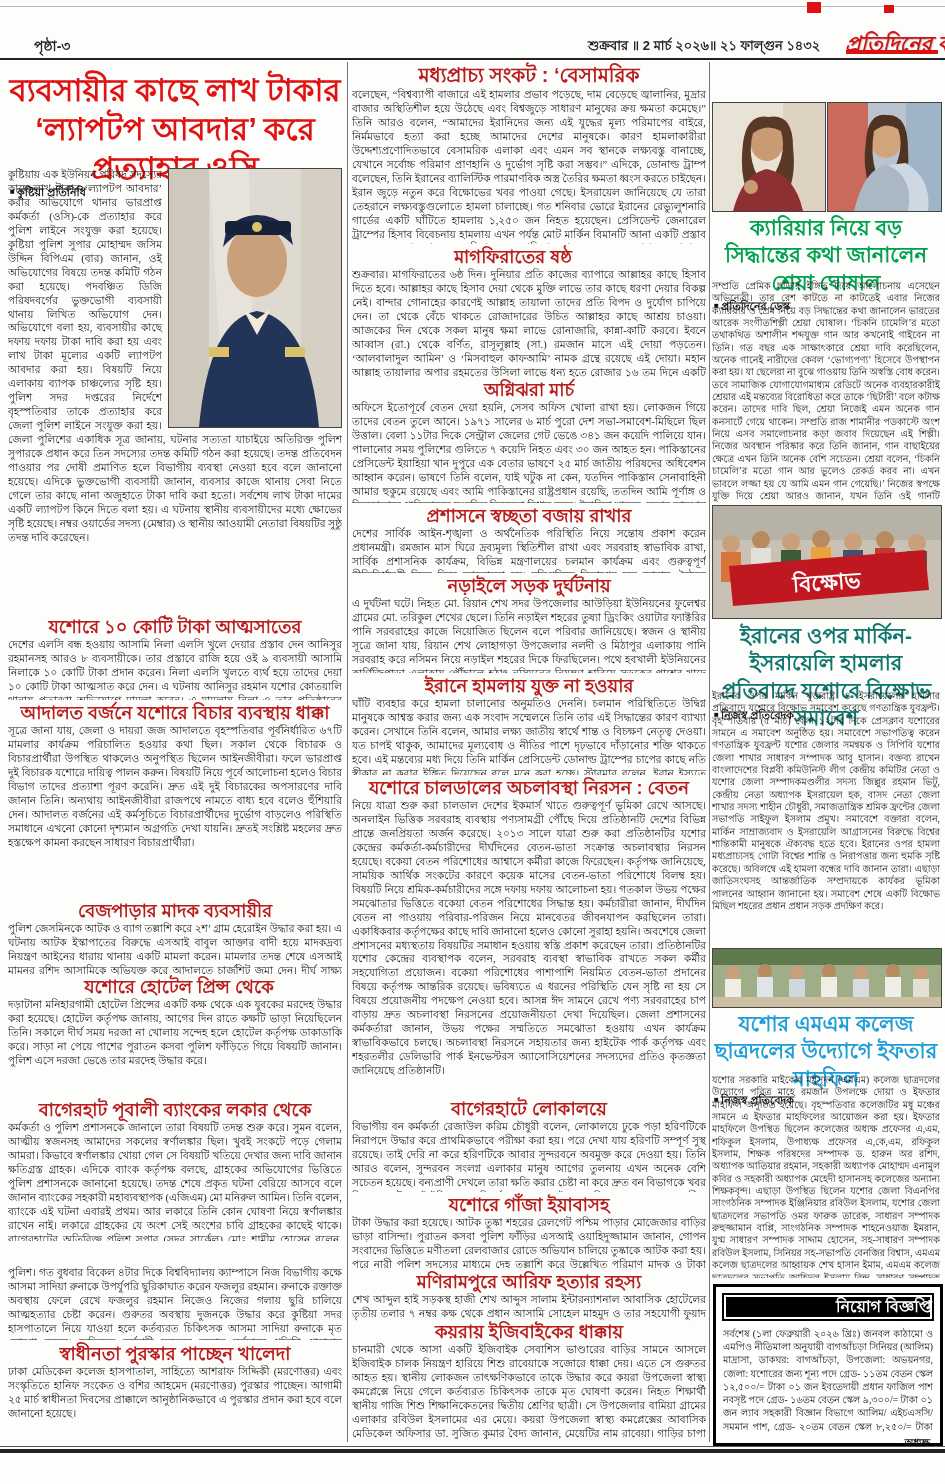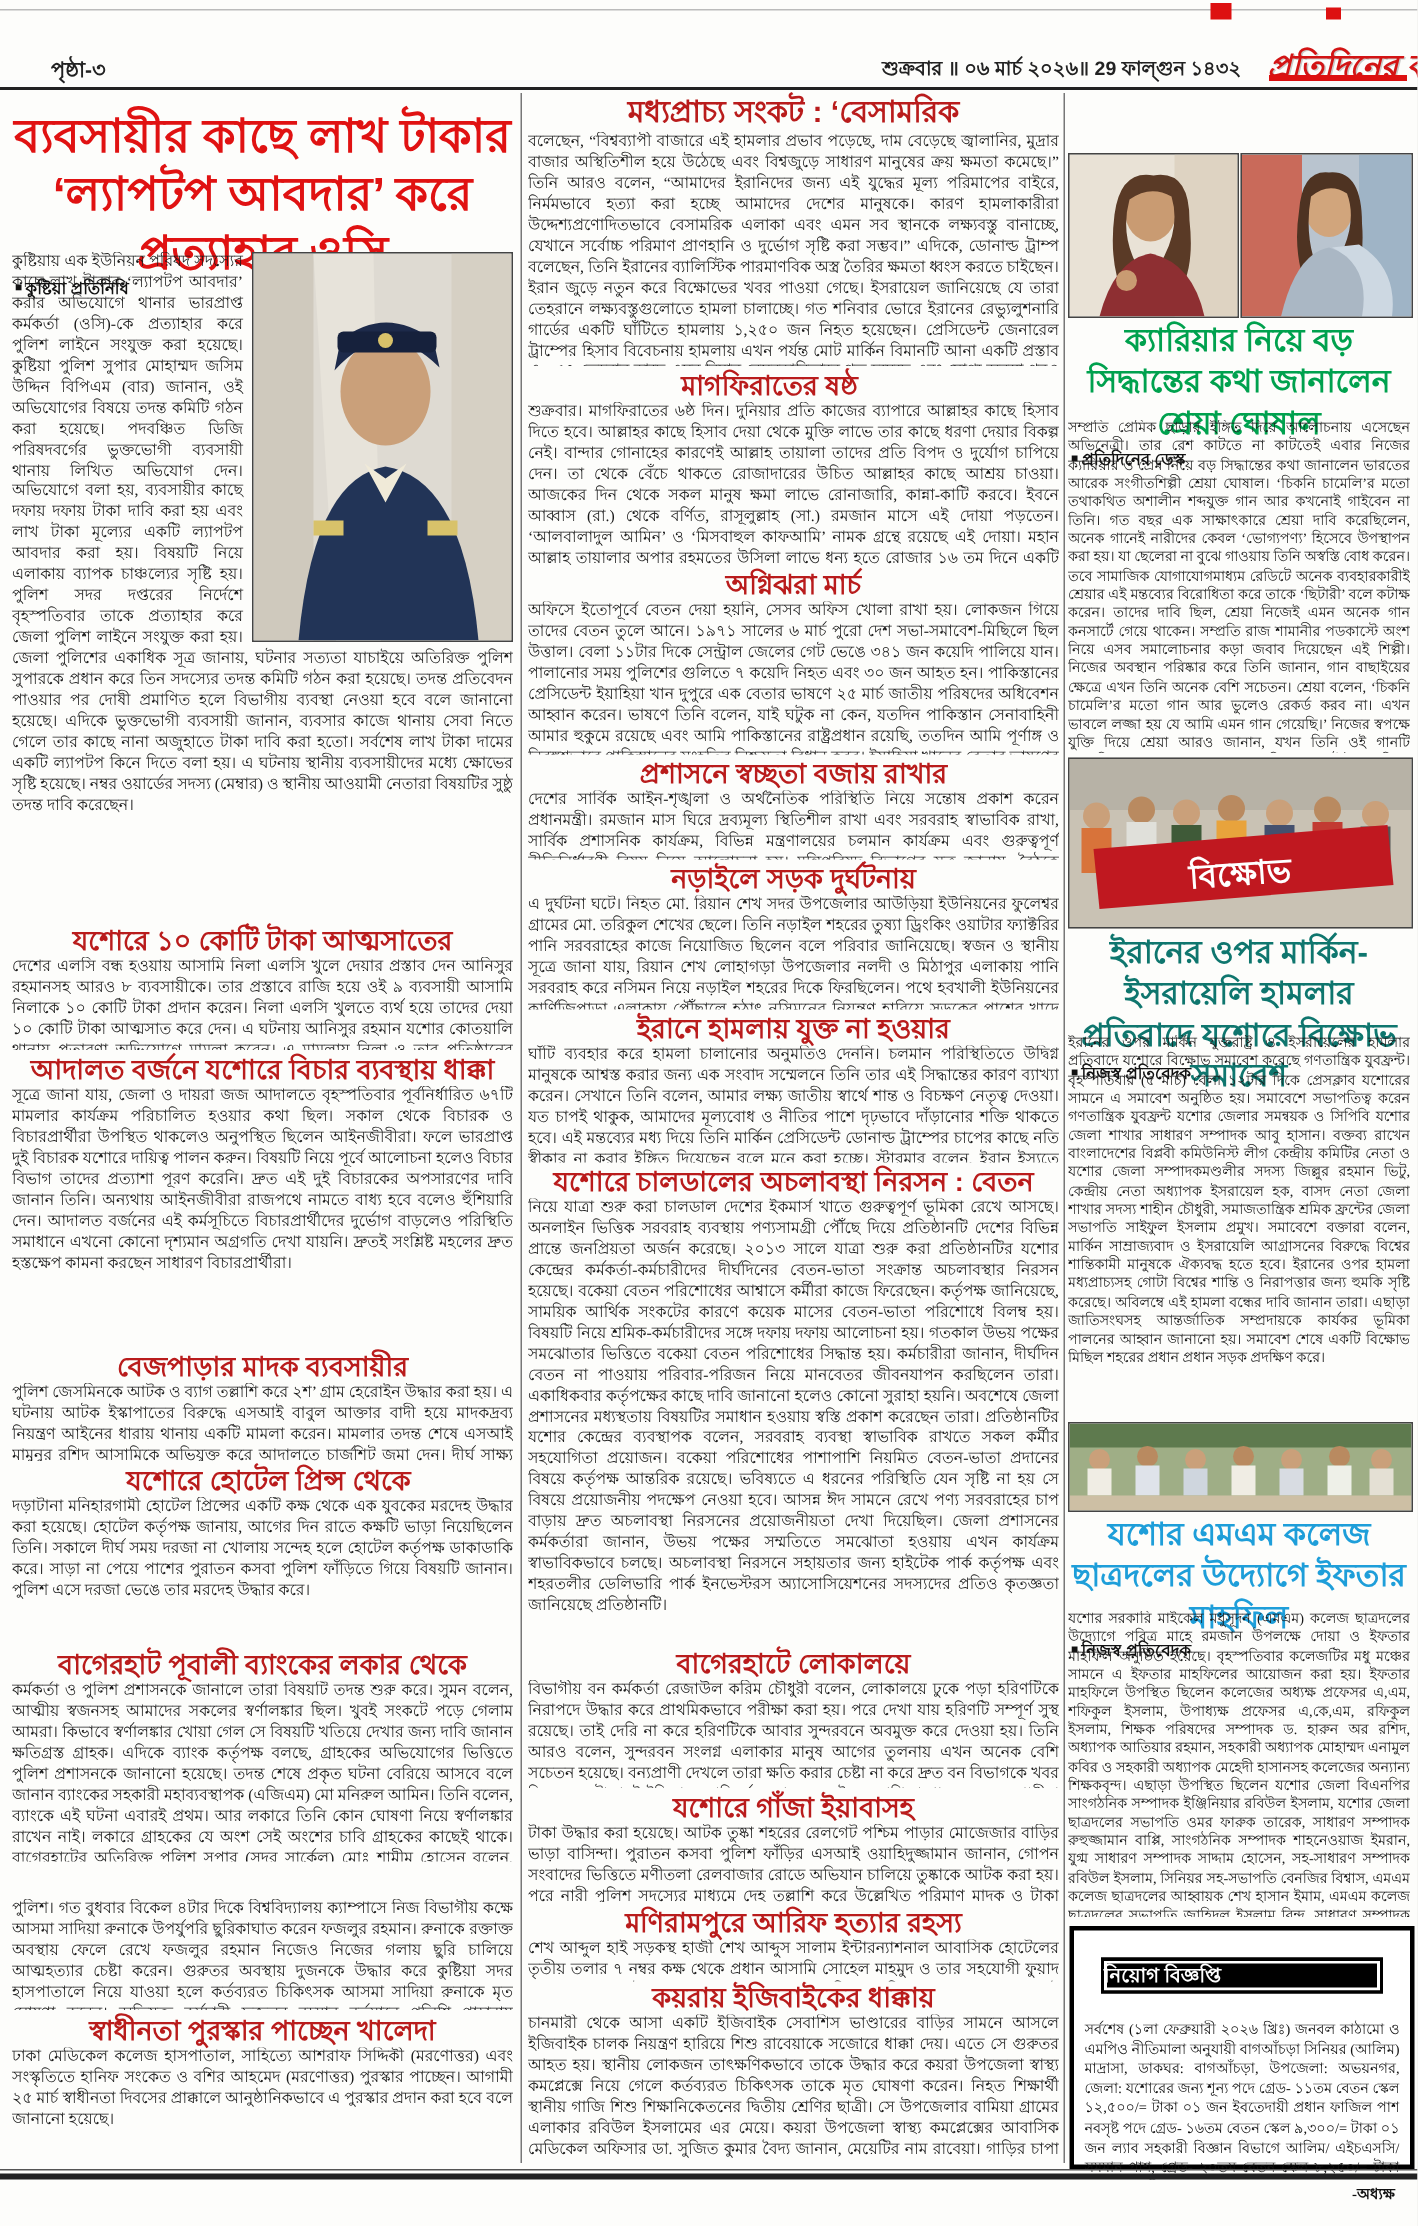--- a/index.html
+++ b/index.html
@@ -23,23 +23,23 @@
       overflow:hidden;color:#1a1a1a;}
   .bt-sm{font-size:9.5px;line-height:1.3;}
   .photo{position:absolute;border:1px solid #444;overflow:hidden;background:#cfcfc9;}
   .ent-box{position:absolute;border:2px solid #222;
       background:linear-gradient(90deg,#9a9a9a,#d9d9d6 55%,#f2f2ef);}
   .ent-title{font-family:"Liberation Sans","DejaVu Sans",sans-serif;font-weight:bold;
       font-size:25px;color:#111;padding:1px 0 0 8px;font-style:italic;}
   .ent-notch{position:absolute;right:4px;top:5px;width:34px;height:18px;background:#fff;
       border:1px solid #888;}
   .notice-box{position:absolute;border:3px solid #000;background:#fff;padding:0;}
-  .notice-head{margin:18px;background:#000;color:#fff;text-align:left;
+  .notice-head{margin:6px;background:#000;color:#fff;text-align:right;
       font-family:"Liberation Sans","DejaVu Sans",sans-serif;
-      font-weight:bold;font-size:13px;line-height:1.5;border:2px solid #000;
+      font-weight:bold;font-size:16px;line-height:1.5;border:2px solid #000;
       box-shadow:inset 0 0 0 2px #fff;}
   .notice-body{margin:2px 7px;font-size:9.6px;line-height:1.38;text-align:justify;
       height:106px;overflow:hidden;}
   .notice-sign{margin:0 10px;text-align:right;font-size:10px;font-weight:bold;}
   .logo{position:absolute;font-family:"Liberation Sans","DejaVu Sans",sans-serif;
       font-weight:bold;font-style:italic;font-size:21px;color:#d31414;
       text-shadow:1px 1px 0 #00000033;}
   .datebar{position:absolute;font-family:"Liberation Sans","DejaVu Sans",sans-serif;
       font-weight:bold;font-size:13px;color:#222;}
   .pagelab{position:absolute;font-family:"Liberation Sans","DejaVu Sans",sans-serif;
@@ -50,21 +50,21 @@
 </head>
 <body>
 
 <div id="page">
 
   <div class="hairline-h" style="left:0;top:6px;width:945px;background:#bbb"></div>
   <div class="redmark" style="left:807px;top:2px;width:14px;height:11px"></div>
   <div class="redmark" style="left:884px;top:5px;width:10px;height:8px"></div>
 
   <div class="pagelab" style="left:34px;top:35px">পৃষ্ঠা-৩</div>
-  <div class="datebar" style="left:588px;top:36px">শুক্রবার ॥ ০৬ মার্চ ২০২৬॥ 29 ফাল্গুন ১৪৩২</div>
+  <div class="datebar" style="left:588px;top:36px">শুক্রবার ॥ 2 মার্চ ২০২৬॥ ২১ ফাল্গুন ১৪৩২</div>
   <div class="logo" style="left:845px;top:28px">প্রতিদিনের কথা</div>
   <div class="redmark" style="left:846px;top:50px;width:92px;height:4px"></div>
   <div class="rule-h" style="left:0;top:58px;width:945px"></div>
 
   <div class="rule-v" style="left:347px;top:62px;height:1380px"></div>
   <div class="rule-v" style="left:709px;top:62px;height:1380px"></div>
 
   <div class="hl hl-main" style="left:8px;top:72px;width:334px">ব্যবসায়ীর কাছে লাখ টাকার ‘ল্যাপটপ আবদার’ করে প্রত্যাহার ওসি</div>
   <div class="byline" style="left:10px;top:152px">কুষ্টিয়া প্রতিনিধি</div>
 

